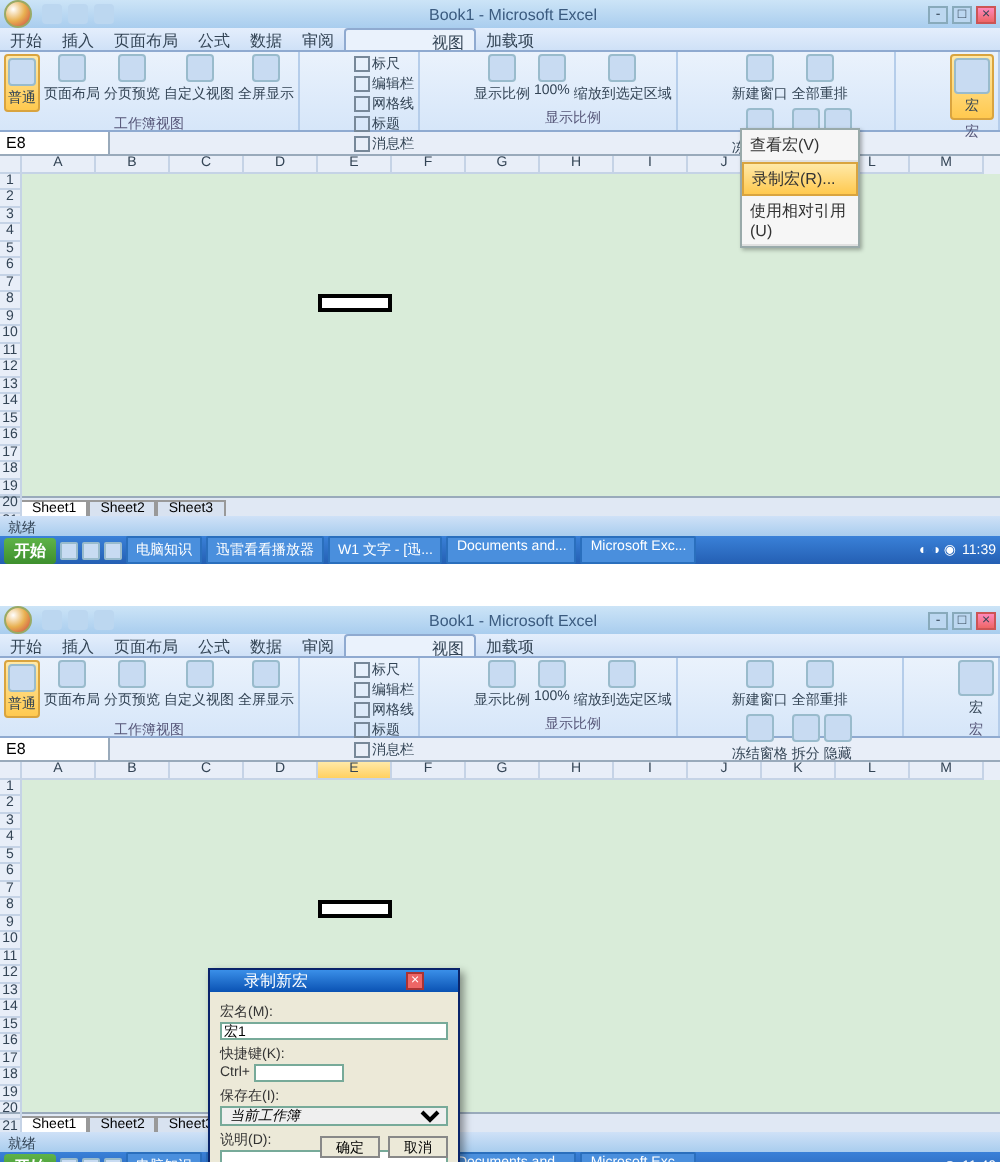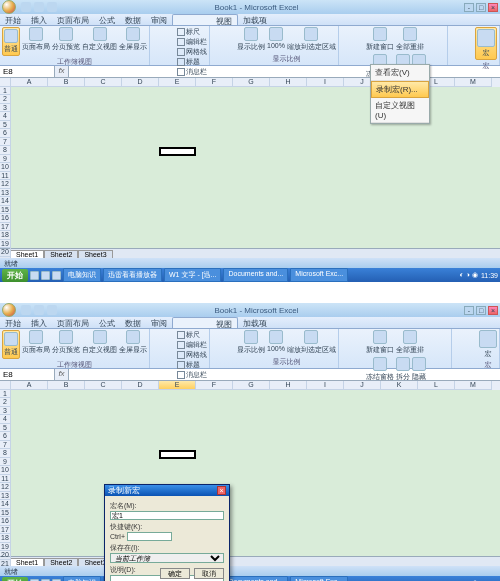--- a/index.html
+++ b/index.html
@@ -37,21 +37,21 @@
 .chk-list { display: flex; flex-direction: column; gap: 0; }
 .chk { font-size: 7px; color: #345; display: flex; align-items: center; gap: 1px; }
 .chk::before { content: ""; width: 6px; height: 6px; border: 1px solid #789; display: inline-block; }
 
 
 .dropdown { position: absolute; right: 70px; top: 38px; width: 60px; background: #f6f6f6; border: 1px solid #9aa; box-shadow: 1px 1px 2px rgba(0,0,0,.3); z-index: 10; }
 .dd-item { font-size: 8px; padding: 2px 4px; color: #333; border-bottom: 1px solid #e0e0e0; }
 .dd-item.hi { background: linear-gradient(#ffe9a8,#ffc94f); border: 1px solid #d9a43f; }
 
 
-.fbar { height: 12px; display: flex; border-bottom: 1px solid #9ab; background: #e8eef8; }
+.fbar { height: 12px; display: flex; border-bottom: 1px solid #9ab; background: #e8eef8; flex-direction: column; }
 .namebox { width: 55px; border-right: 1px solid #9ab; font-size: 8px; padding: 1px 3px; background: #fff; }
 .fx { width: 14px; text-align: center; font-size: 8px; font-style: italic; color: #666; border-right: 1px solid #9ab; }
 .finput { flex: 1; background: #fff; }
 
 
 .grid-wrap { height: 170px; background: #d9ecd9; position: relative; display: flex; }
 .grid-wrap.sh2 { height: 175px; }
 .rowhdrs { width: 11px; background: #e8eef8; }
 .rowhdrs div { height: 8.5px; font-size: 7px; text-align: center; color: #345; border-bottom: 1px solid #c5d3e6; border-right: 1px solid #c5d3e6; }
 .colarea { flex: 1; position: relative; }
@@ -68,21 +68,21 @@
 .statusbar { height: 10px; background: linear-gradient(#cfe1f7,#a9cdee); font-size: 7px; color: #345; padding: 1px 4px; position: relative; }
 
 
 .taskbar { height: 14px; background: linear-gradient(#3a81d8,#245fb3); display: flex; align-items: center; gap: 2px; padding: 0 2px; }
 .start { background: linear-gradient(#5fb348,#3d8f2d); color: #fff; font-size: 8px; padding: 1px 5px; border-radius: 2px; font-weight: bold; }
 .tbtn { background: #4a8fdd; color: #fff; font-size: 7px; padding: 1px 4px; border-radius: 1px; border: 1px solid #2a6fbd; }
 .tray { margin-left: auto; color: #fff; font-size: 7px; display: flex; gap: 3px; align-items: center; }
 
 
 .dialog { position: absolute; left: 104px; top: 103px; width: 126px; height: 100px; background: #ece9d8; border: 1px solid #0a246a; box-shadow: 2px 2px 4px rgba(0,0,0,.4); z-index: 20; }
-.dlg-title { height: 11px; background: linear-gradient(#3a8fe8,#0a52b3); color: #fff; font-size: 8px; padding: 0 3px; display: flex; justify-content: space-between; align-items: center; }
+.dlg-title { height: 11px; background: linear-gradient(#3a8fe8,#0a52b3); color: #fff; font-size: 8px; padding: 0 17px; display: flex; justify-content: space-between; align-items: center; }
 .dlg-title .x { width: 9px; height: 9px; background: #e66; border: 1px solid #a33; text-align: center; line-height: 7px; font-size: 7px; }
 .dlg-body { padding: 3px 5px; font-size: 7px; color: #333; }
 .dlg-body label { display: block; margin-top: 2px; }
 .dlg-body input[type=text] { width: 100%; font-size: 7px; height: 9px; border: 1px solid #7a9; padding: 0 1px; }
 .dlg-body input.short { width: 45px; }
 .dlg-body select { width: 100%; font-size: 7px; height: 10px; border: 1px solid #7a9; font-style: italic; }
 .dlg-btns { position: absolute; bottom: 4px; right: 5px; display: flex; gap: 4px; }
 .dlg-btns button { font-size: 7px; width: 30px; height: 11px; background: #ece9d8; border: 1px solid #888; }
 
 .tiny-icons { display:flex; gap:2px; }
@@ -228,21 +228,21 @@
           <div class="ico big"></div>
           <div class="lbl">宏</div>
         </div>
       </div>
       <div class="rgroup-label">宏</div>
     </div>
 
     <div class="dropdown" id="dd1">
         <div class="dd-item">查看宏(V)</div>
         <div class="dd-item hi">录制宏(R)...</div>
-        <div class="dd-item">自定义视图(U)</div>
+        <div class="dd-item">使用相对引用(U)</div>
       </div>
   </div>
 
   <div class="fbar">
     <div class="namebox">E8</div>
     <div class="fx">fx</div>
     <div class="finput"></div>
   </div>
 
   <div class="grid-wrap">

